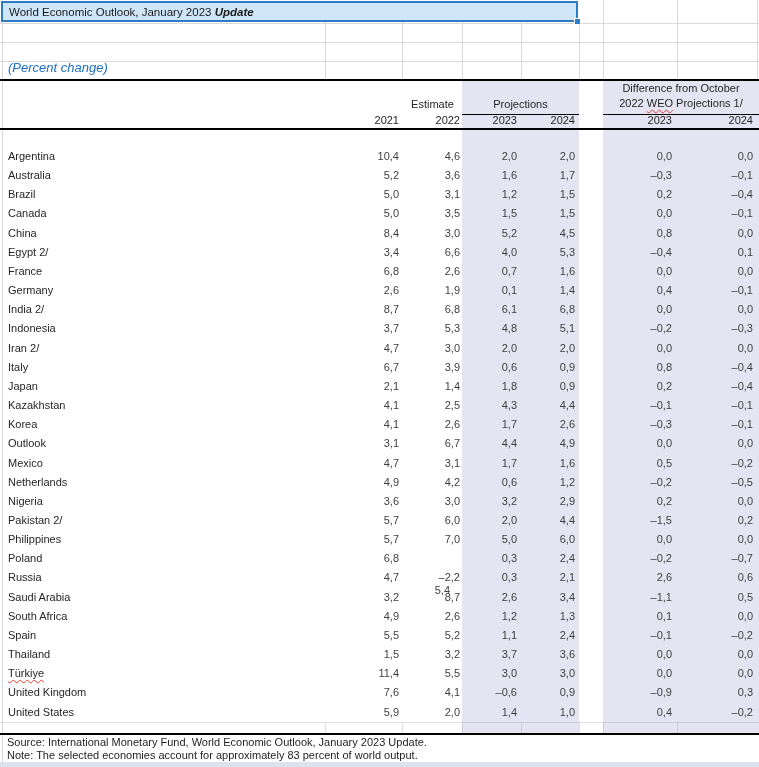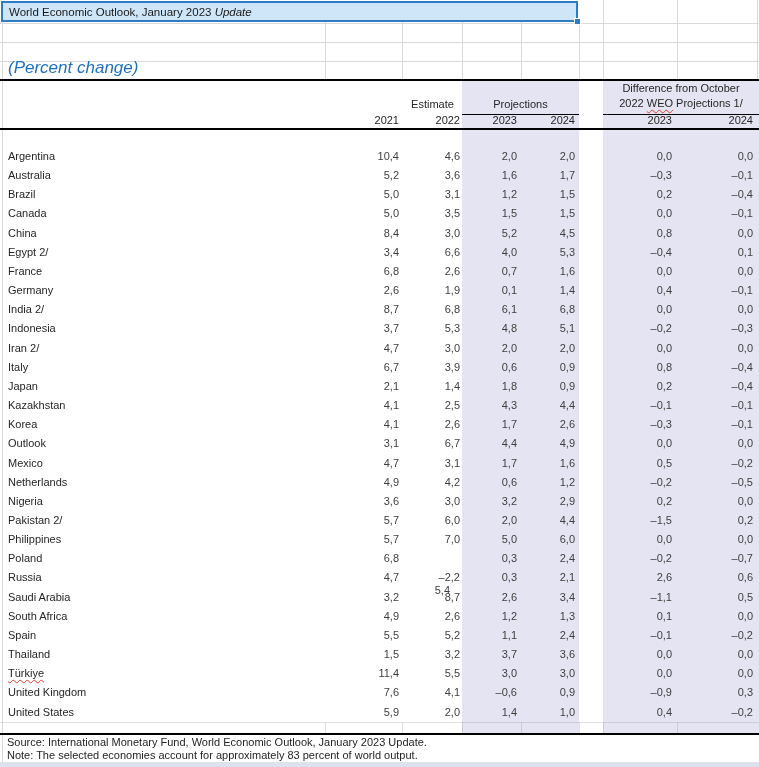--- a/index.html
+++ b/index.html
@@ -12,31 +12,31 @@
   .gl{position:absolute;background:#d9d9d9;}
   .gl.h{height:1px;}
   .gl.v{width:1px;}
   .gl.faint{background:rgba(120,120,140,0.22);}
   
   .titlebar{
     position:absolute;left:1px;top:1px;width:577px;height:21px;box-sizing:border-box;
     background:var(--sel-fill,#cee6f8);border:2px solid var(--sel-border,#2e7bc6);
     display:flex;align-items:center;padding-left:6px;color:#1a1a1a;font-size:11.5px;
   }
-  .titlebar .it{font-style:italic;}
+  .titlebar .it{font-style:italic;font-weight:bold;}
   .keep-sp{white-space:pre;}
   .fill-handle{
     position:absolute;left:574px;top:18px;width:7px;height:7px;box-sizing:border-box;
     background:var(--sel-border,#2e7bc6);border:1px solid #ffffff;
   }
   
   .h-title{position:absolute;left:8px;top:41px;height:17px;line-height:17px;
     font-weight:bold;font-size:12.5px;color:var(--blue,#1d70c4);}
   .h-sub{position:absolute;left:8px;top:60px;height:16px;line-height:16px;
-    font-style:italic;font-size:17px;color:var(--blue,#1d70c4);}
+    font-style:italic;font-size:13px;color:var(--blue,#1d70c4);}
   
   .band{position:absolute;top:81px;height:652px;background:var(--band,#e5e4f3);}
   .band.proj{left:462px;width:117px;}
   .band.diff{left:603px;width:156px;}
   
   .rule{position:absolute;background:#000;}
   
   .grp{position:absolute;top:96px;height:17px;line-height:17px;text-align:center;}
   .grp.estimate{left:381px;width:103px;}
   .grp.projections{left:462px;width:117px;}

